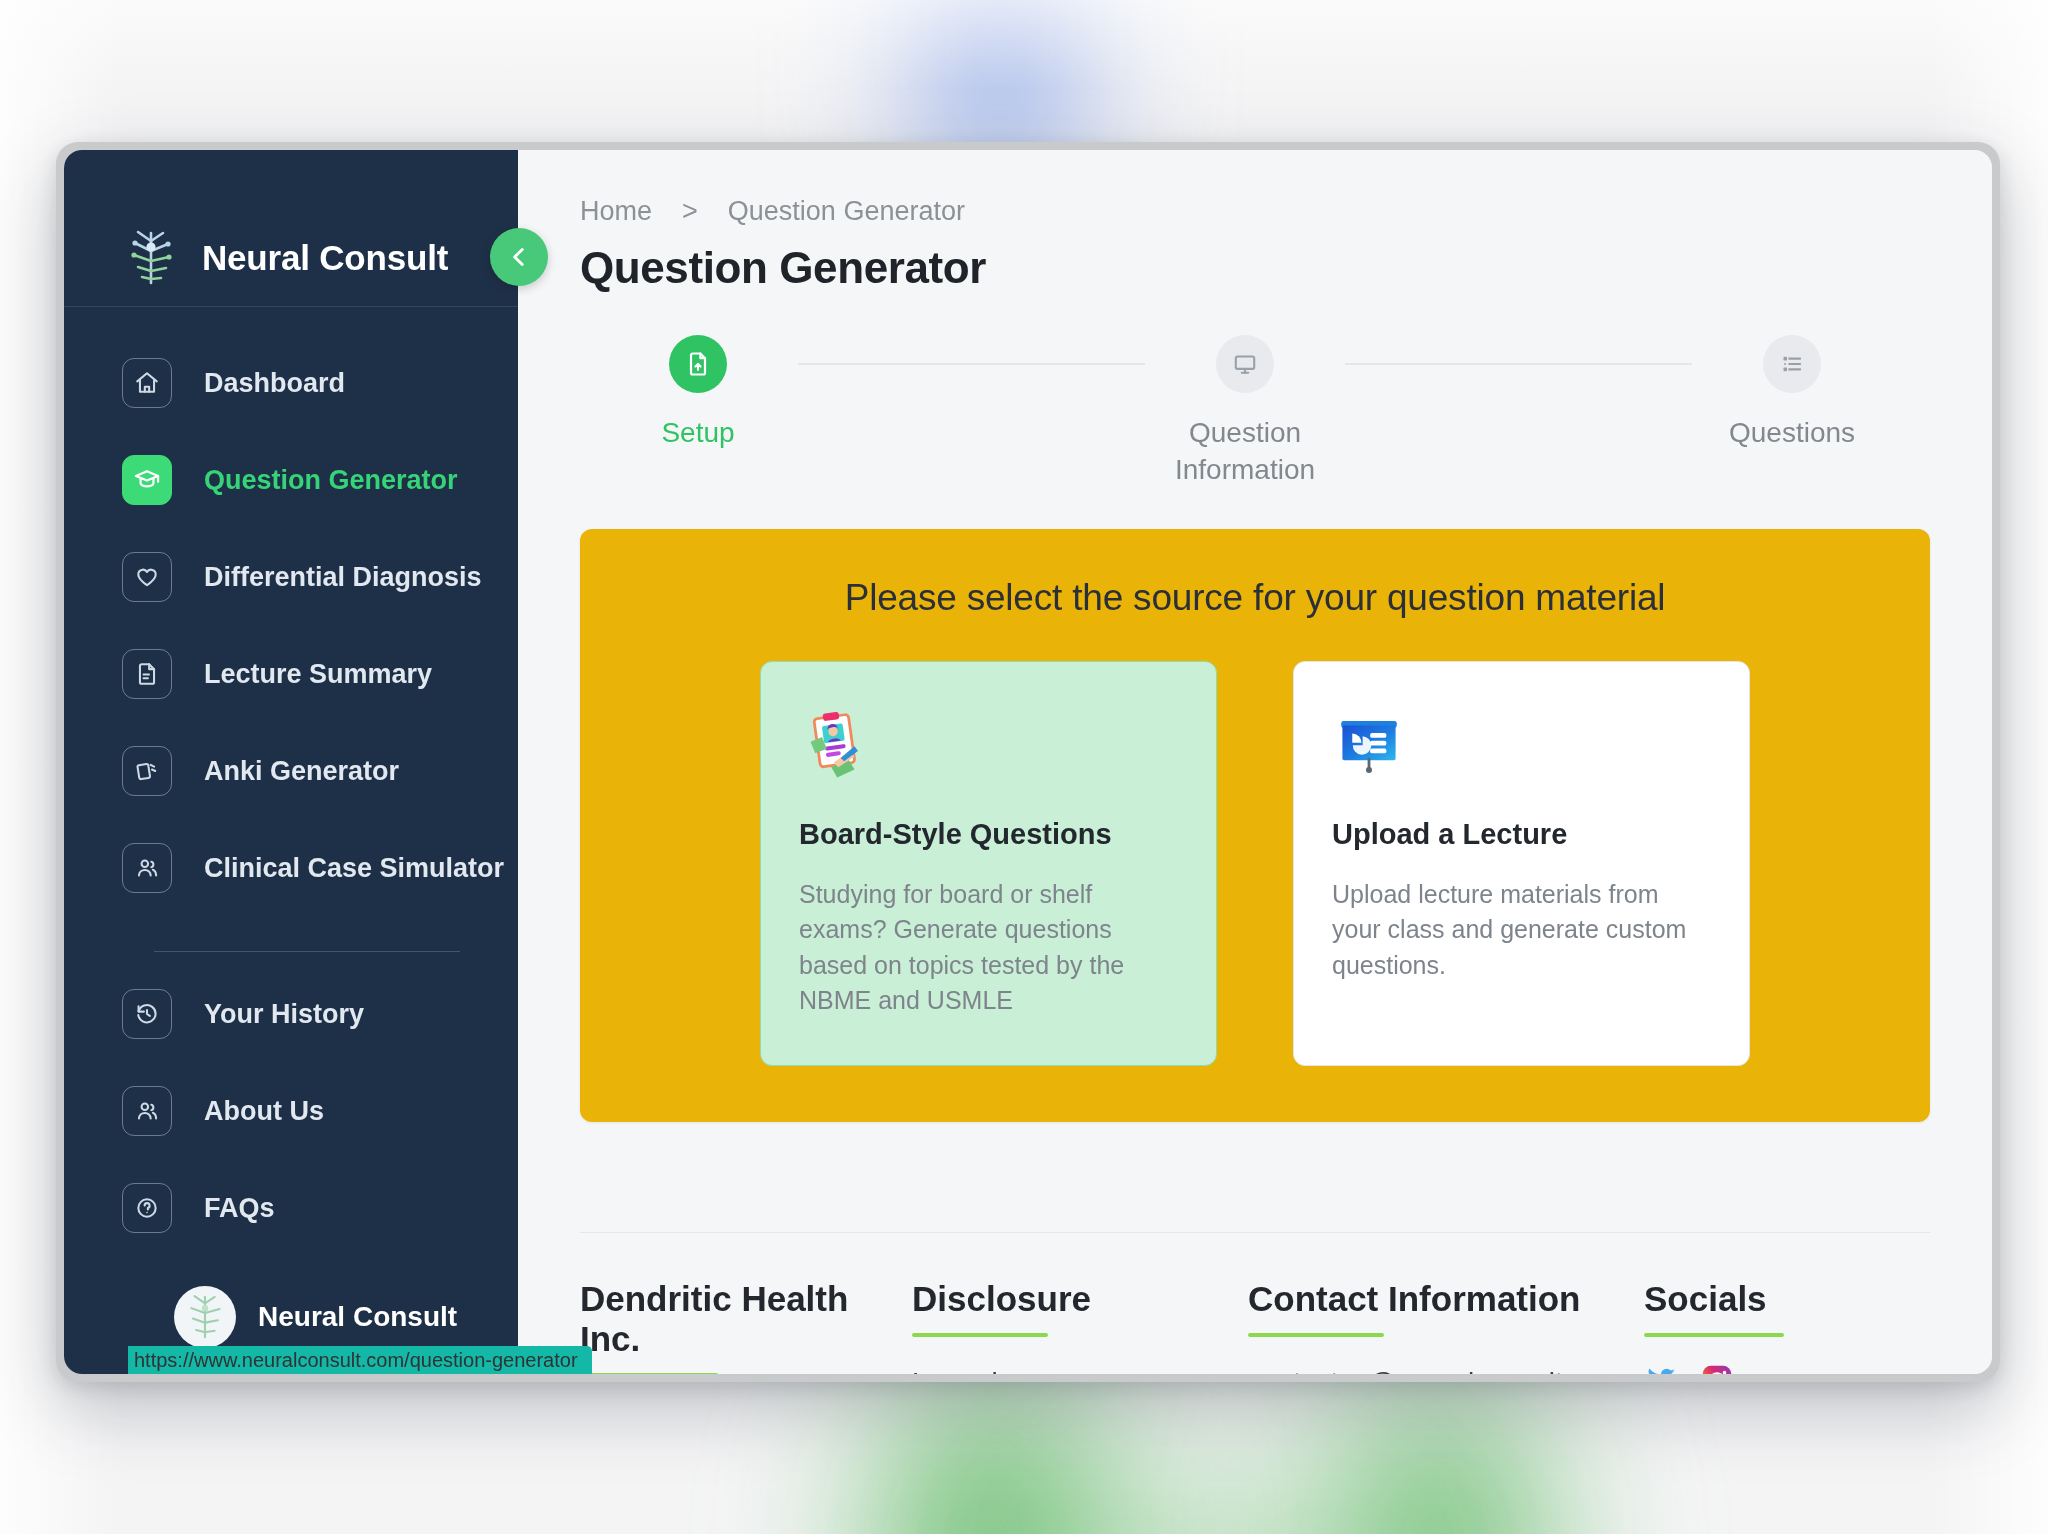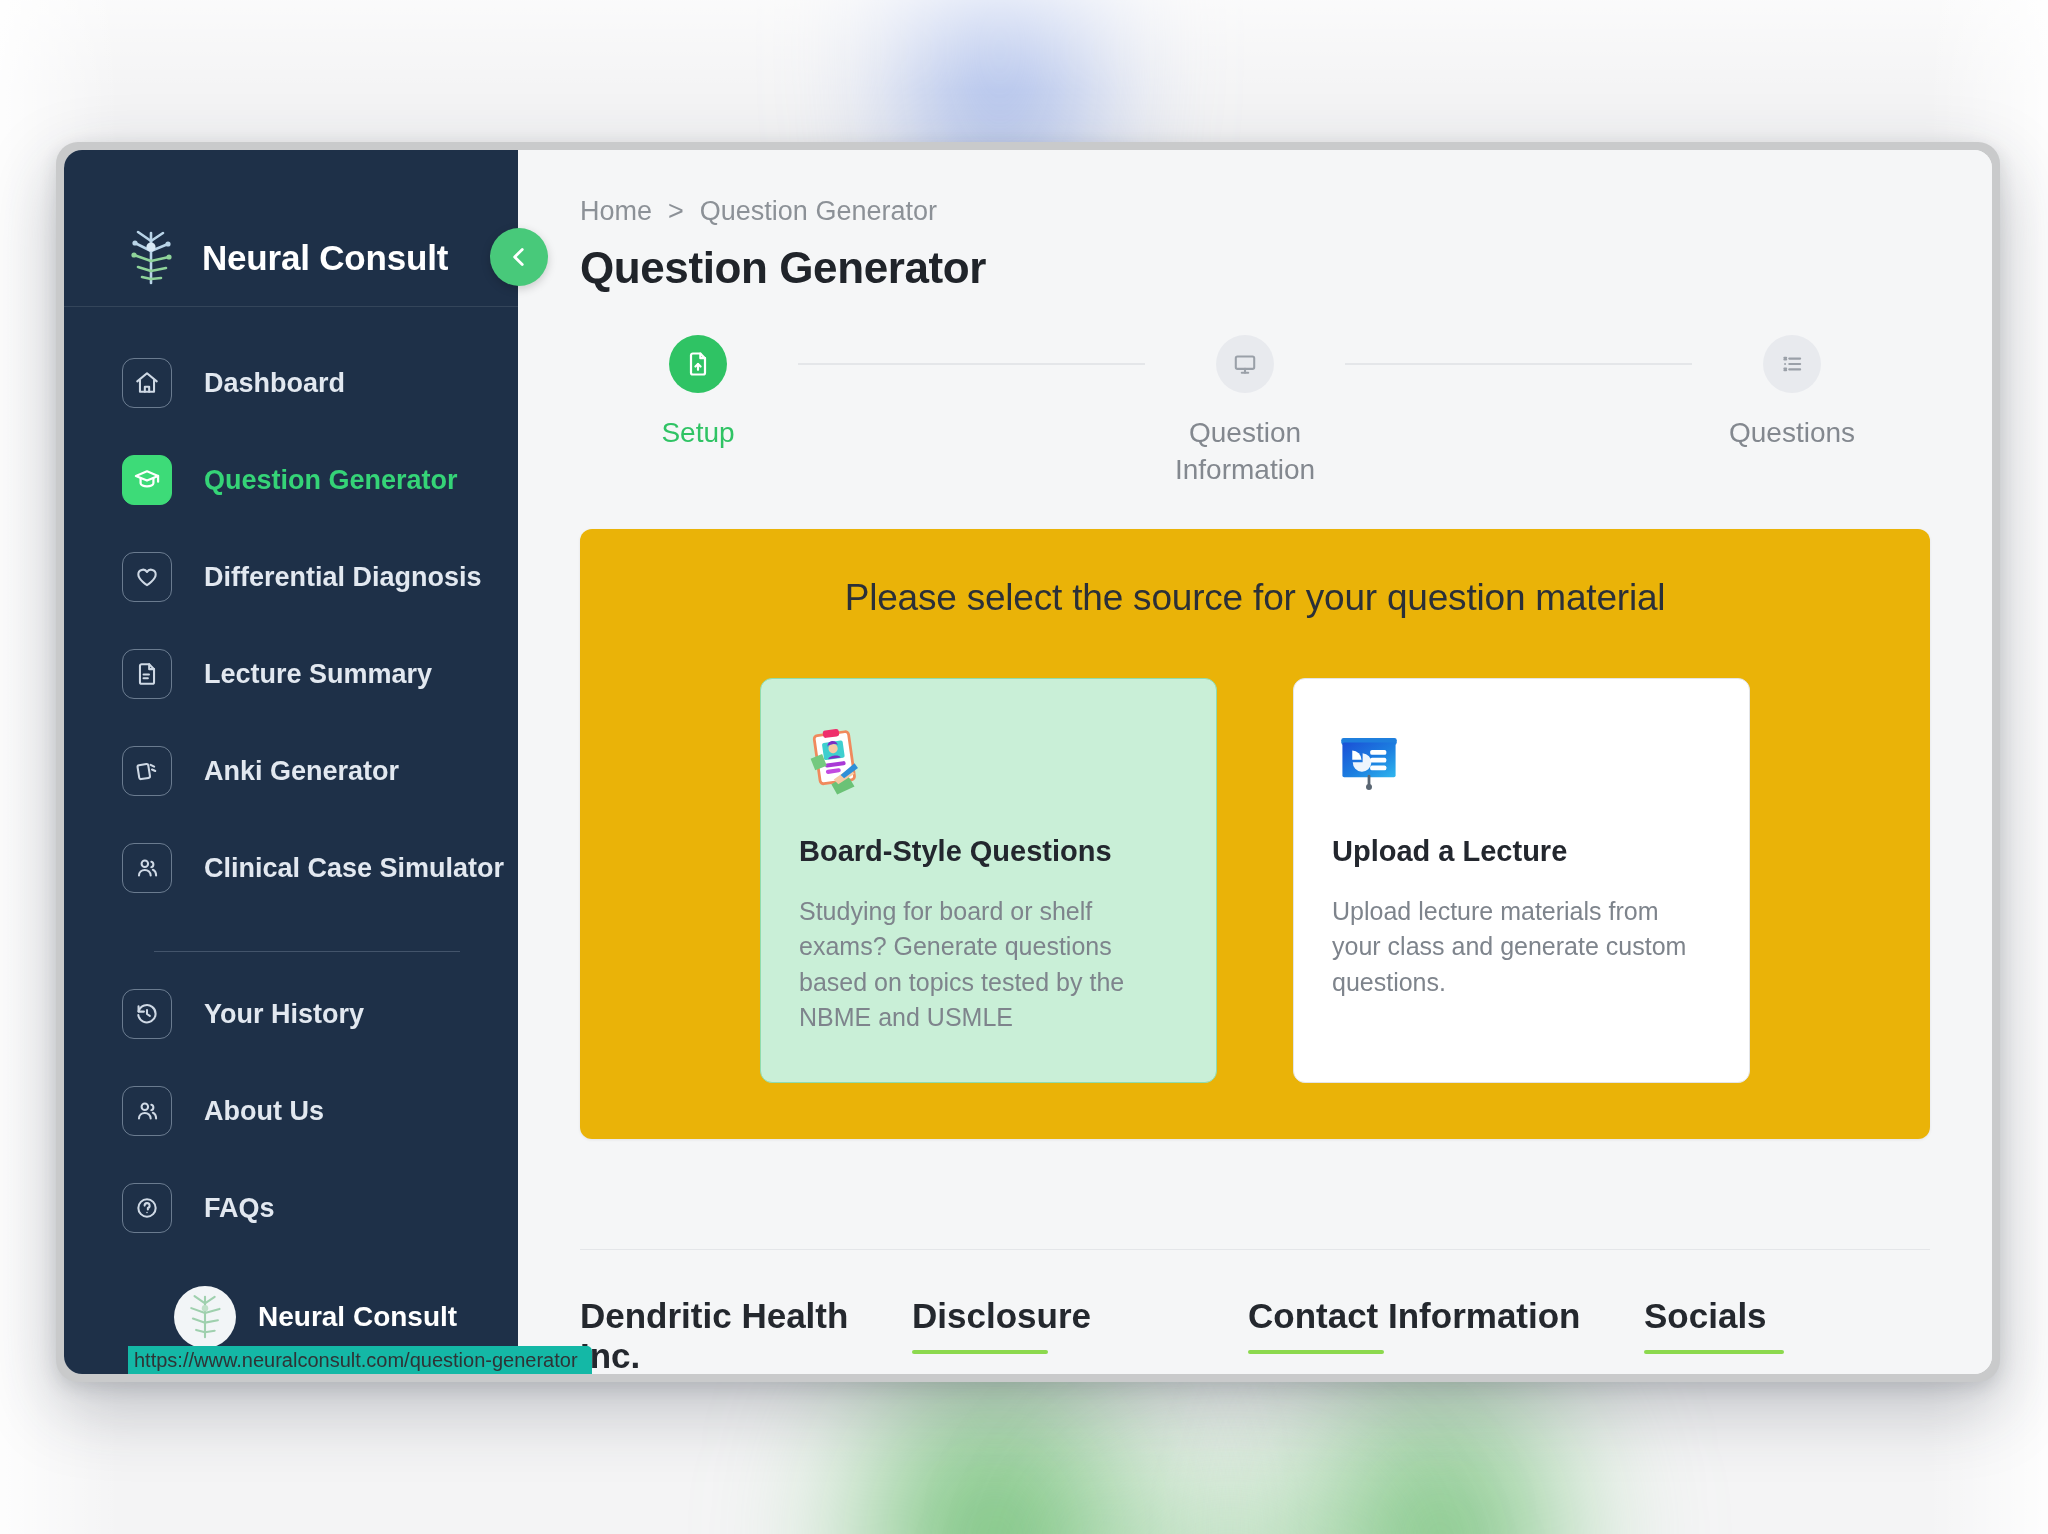--- a/index.html
+++ b/index.html
@@ -206,21 +206,21 @@
     flex: 1 1 auto;
     background: #f5f6f7;
     overflow: hidden;
     position: relative;
     padding: 46px 62px 0 62px;
   }
 
   #breadcrumb {
     display: flex;
     align-items: center;
-    gap: 16px;
+    gap: 30px;
     font-size: 27px;
     color: #8c9197;
   }
   #breadcrumb .crumb { cursor: pointer; }
   #breadcrumb .crumb-sep { color: #8c9197; }
 
   #page-title {
     margin-top: 16px;
     font-size: 44px;
     font-weight: bold;
@@ -279,21 +279,21 @@
     padding: 48px 60px 56px 60px;
   }
   #source-card-heading {
     text-align: center;
     font-size: 37px;
     color: #2b3038;
     font-weight: normal;
     letter-spacing: -0.2px;
   }
   #source-options {
-    margin-top: 59px;
+    margin-top: 42px;
     display: flex;
     justify-content: center;
     gap: 76px;
   }
   .source-option {
     width: 457px;
     border-radius: 12px;
     border: 1.6px solid #e3e5e8;
     background: #ffffff;
     padding: 42px 38px 46px 38px;

